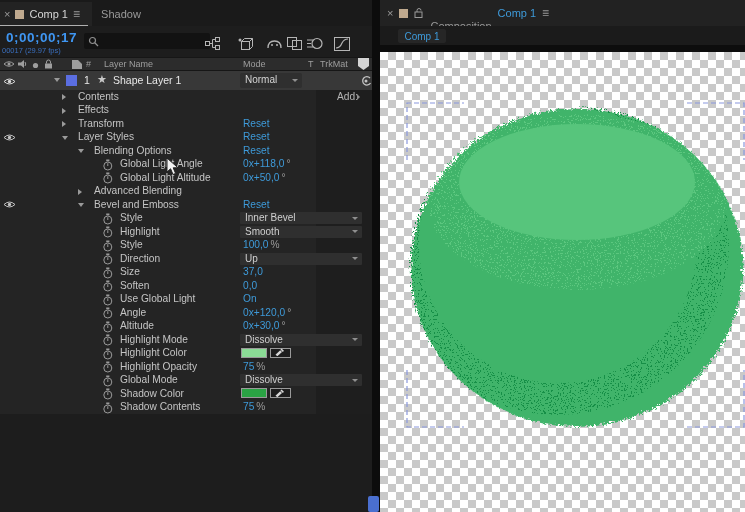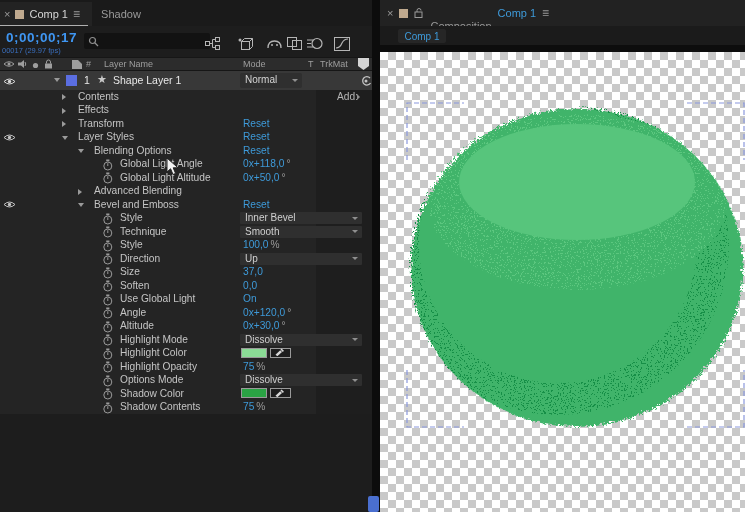--- a/index.html
+++ b/index.html
@@ -259,21 +259,21 @@
           </svg></span>
         <span class="lab" style="left:120px">Style</span>
         <span class="ddl">Inner Bevel<span class="car"></span></span>
       </div>
       <div class="prow">
         <span class="abs" style="left:103px;top:1px"><svg width="10" height="12">
             <rect x="3.2" y="0.5" width="3.2" height="1.8" fill="#9a9a9a"></rect>
             <circle cx="4.8" cy="7" r="4" fill="none" stroke="#9a9a9a"></circle>
             <path d="M4.8 7 V4.2" stroke="#9a9a9a"></path>
           </svg></span>
-        <span class="lab" style="left:120px">Technique</span>
+        <span class="lab" style="left:120px">Highlight</span>
         <span class="ddl">Smooth<span class="car"></span></span>
       </div>
       <div class="prow">
         <span class="abs" style="left:103px;top:1px"><svg width="10" height="12">
             <rect x="3.2" y="0.5" width="3.2" height="1.8" fill="#9a9a9a"></rect>
             <circle cx="4.8" cy="7" r="4" fill="none" stroke="#9a9a9a"></circle>
             <path d="M4.8 7 V4.2" stroke="#9a9a9a"></path>
           </svg></span>
         <span class="lab" style="left:120px">Style</span>
         <span class="val">100,0<span class="sfx">%</span></span>
@@ -364,21 +364,21 @@
           </svg></span>
         <span class="lab" style="left:120px">Highlight Opacity</span>
         <span class="val">75<span class="sfx">%</span></span>
       </div>
       <div class="prow">
         <span class="abs" style="left:103px;top:1px"><svg width="10" height="12">
             <rect x="3.2" y="0.5" width="3.2" height="1.8" fill="#9a9a9a"></rect>
             <circle cx="4.8" cy="7" r="4" fill="none" stroke="#9a9a9a"></circle>
             <path d="M4.8 7 V4.2" stroke="#9a9a9a"></path>
           </svg></span>
-        <span class="lab" style="left:120px">Options Mode</span>
+        <span class="lab" style="left:120px">Global Mode</span>
         <span class="ddl">Dissolve<span class="car"></span></span>
       </div>
       <div class="prow">
         <span class="abs" style="left:103px;top:1px"><svg width="10" height="12">
             <rect x="3.2" y="0.5" width="3.2" height="1.8" fill="#9a9a9a"></rect>
             <circle cx="4.8" cy="7" r="4" fill="none" stroke="#9a9a9a"></circle>
             <path d="M4.8 7 V4.2" stroke="#9a9a9a"></path>
           </svg></span>
         <span class="lab" style="left:120px">Shadow Color</span>
         <span class="swatch" style="background:#2aa344"></span>

